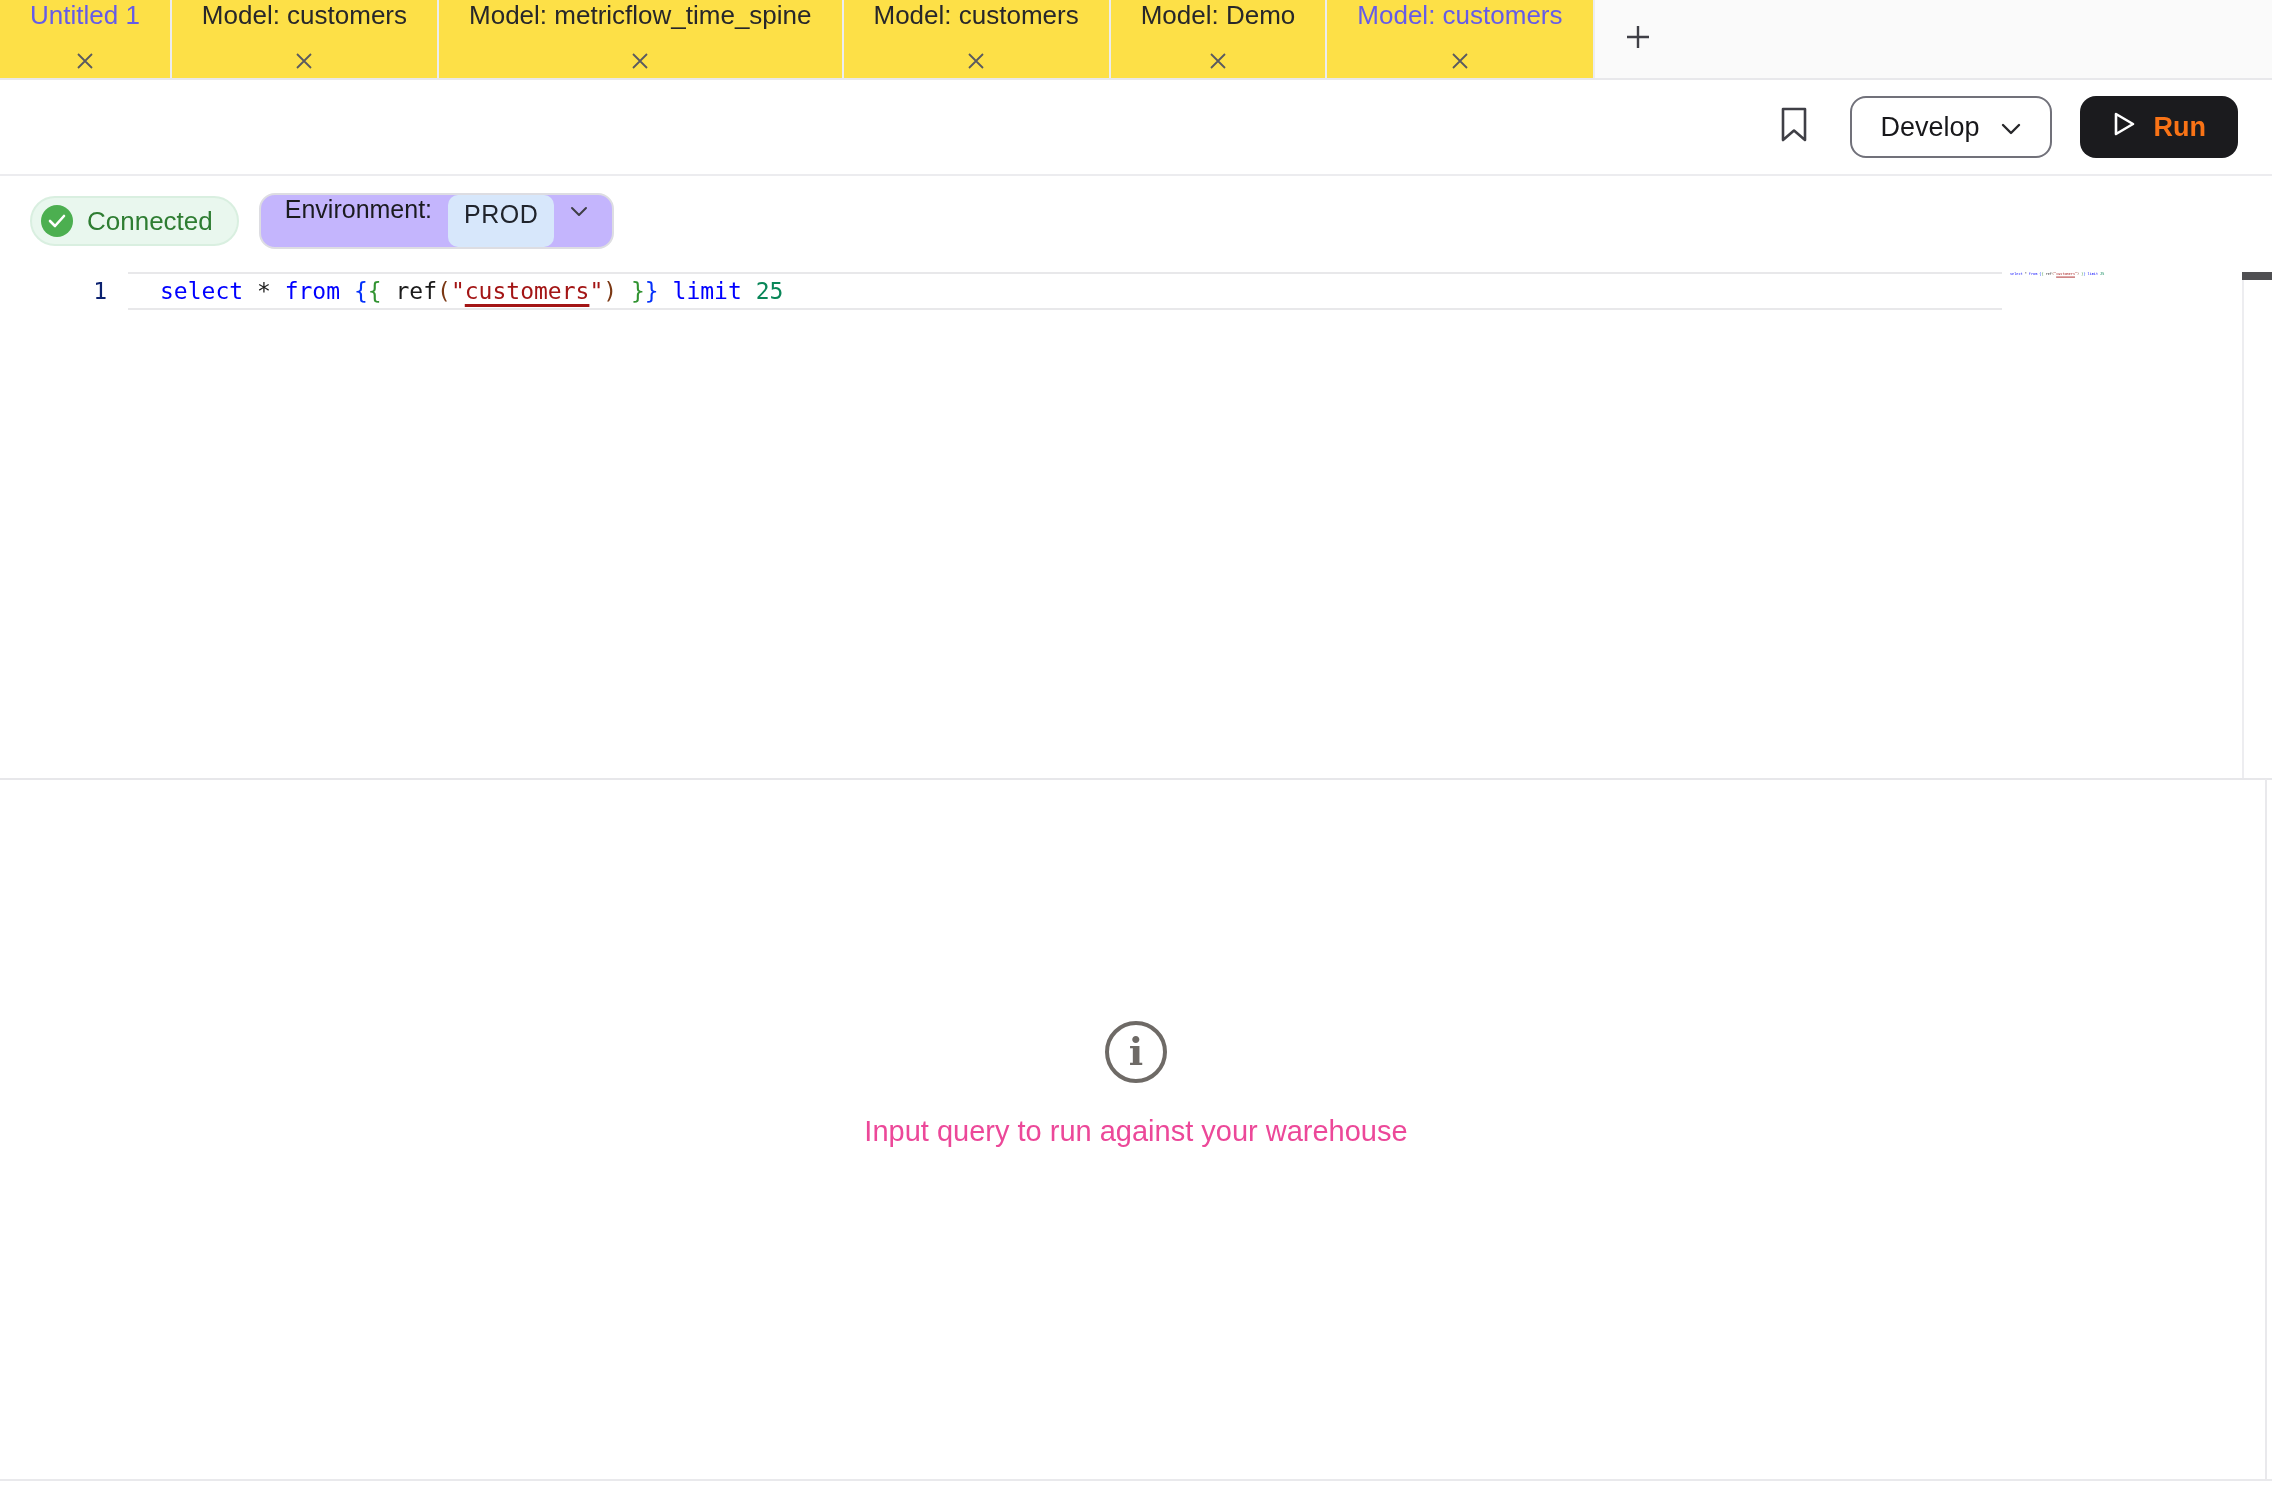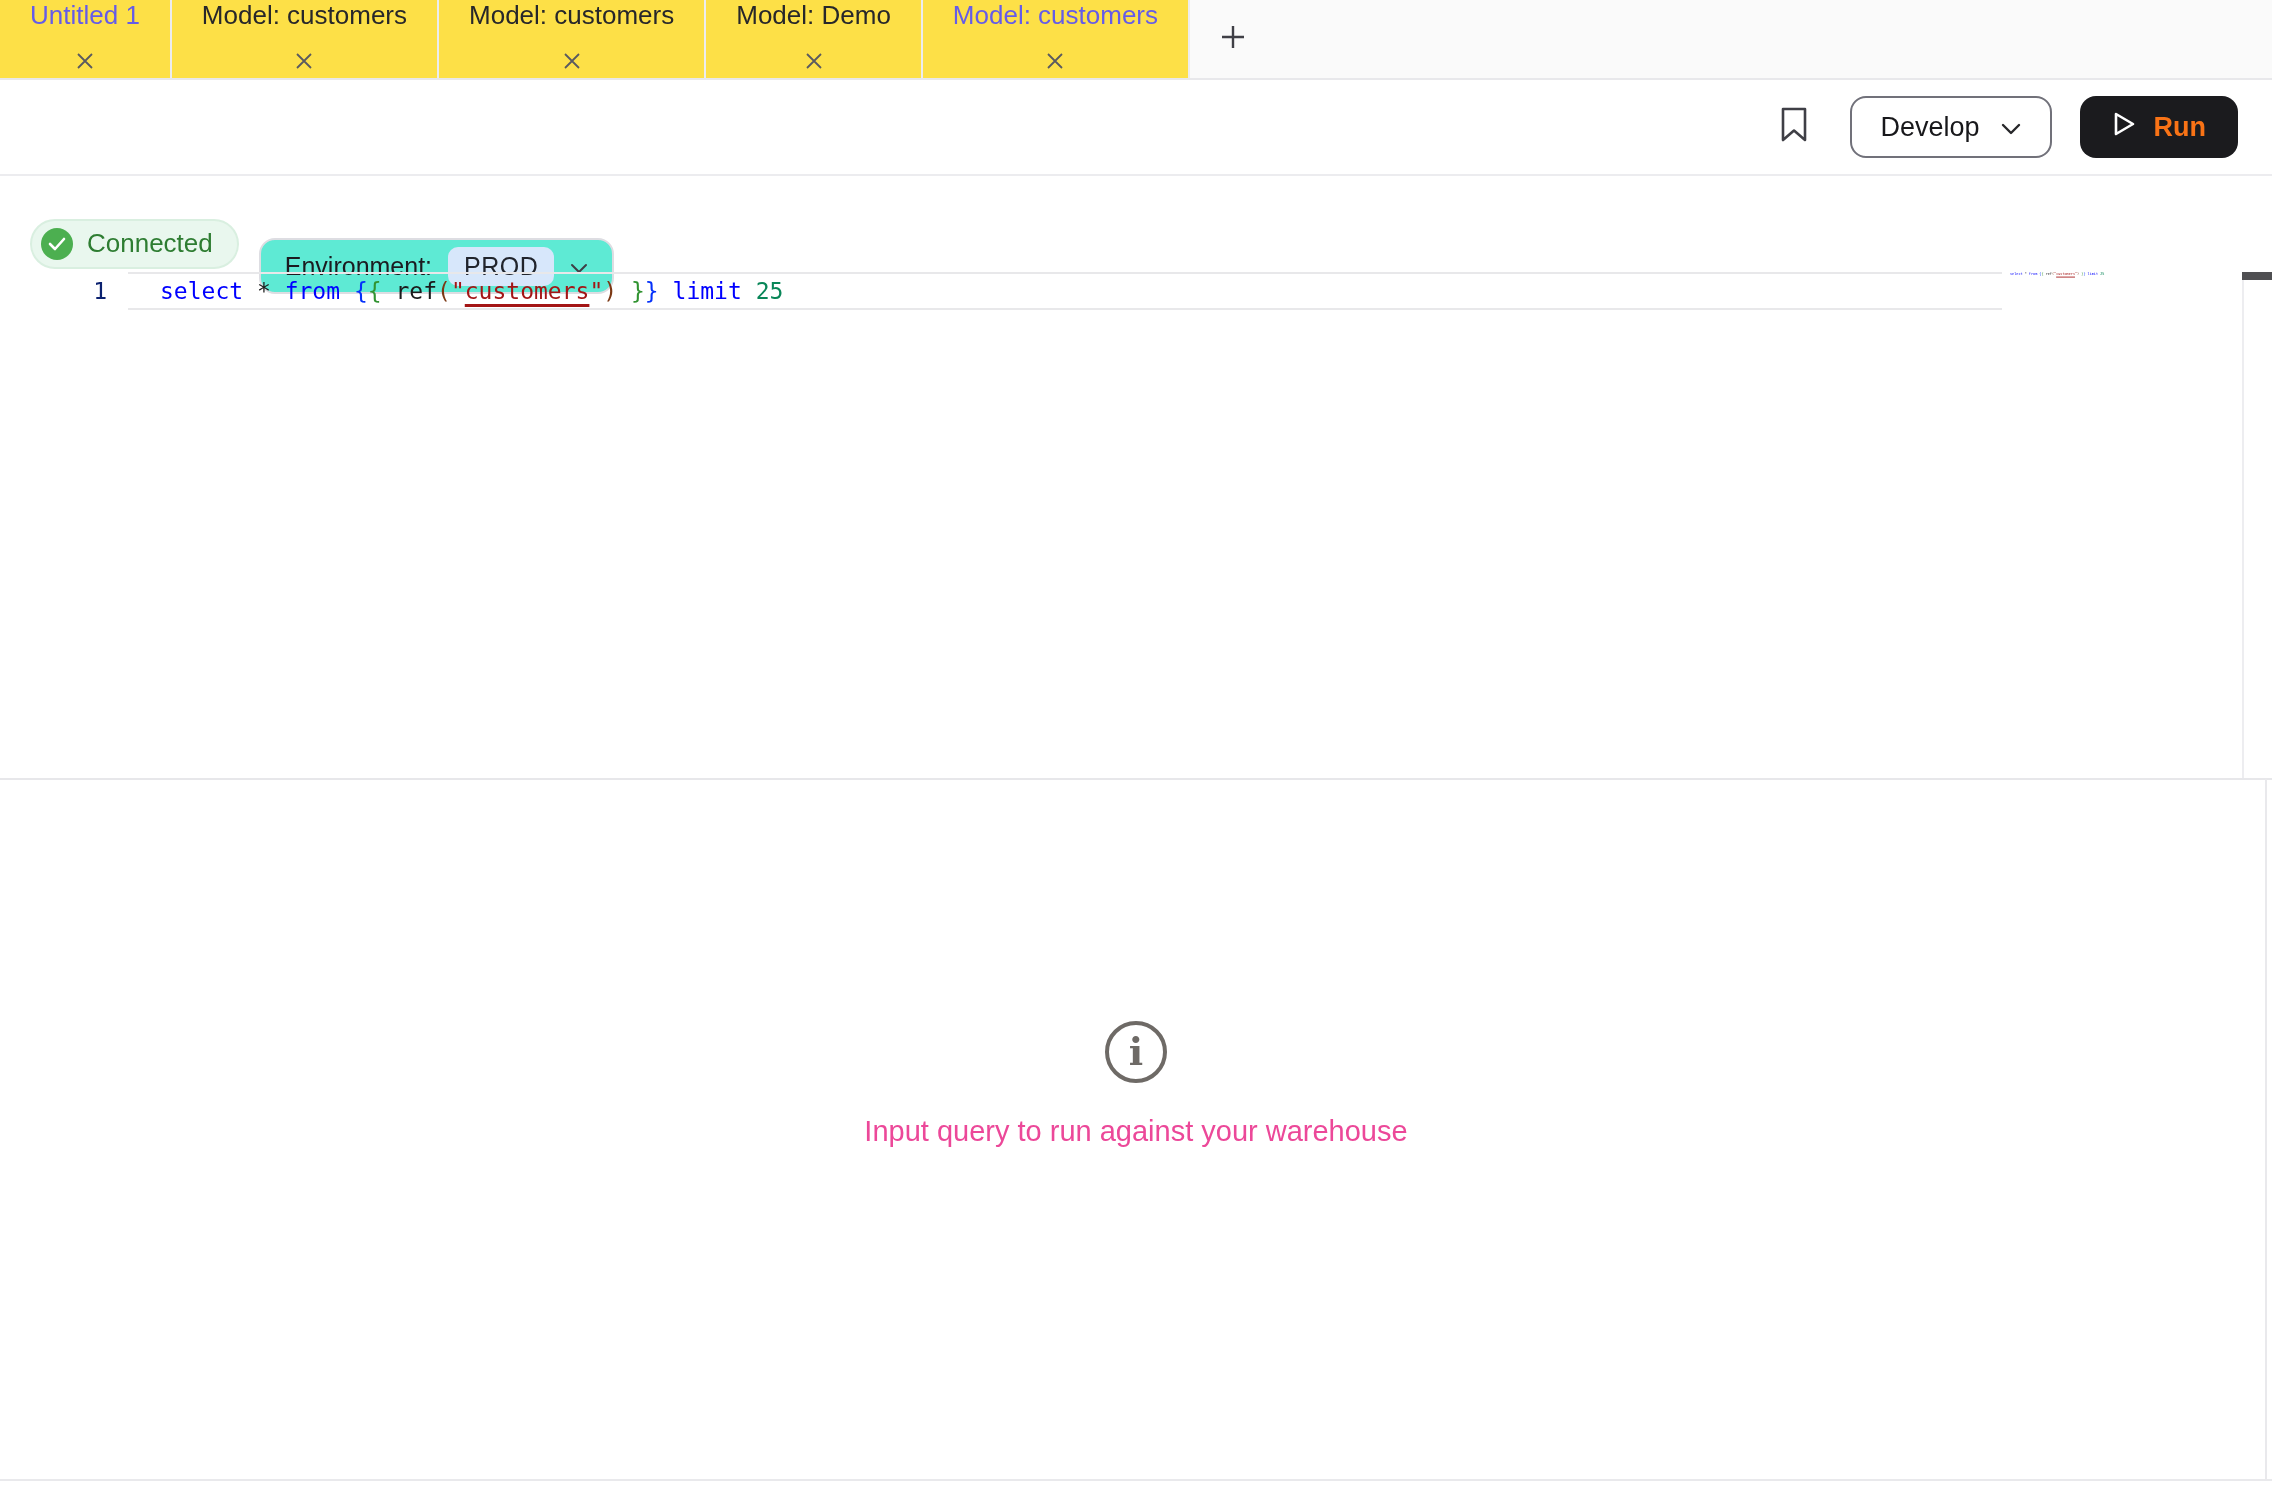--- a/index.html
+++ b/index.html
@@ -49,23 +49,23 @@
   .badge-connected {
     display:flex; align-items:center; gap:14px; height:50px; padding:0 24px 0 9px;
     background:#e9f7ee; border:2px solid #d9efe0; border-radius:26px;
     font-size:26px; font-weight:500; color:#2e7d32;
   }
   .check-circle {
     width:32px; height:32px; border-radius:50%; background:#4caf50;
     display:flex; align-items:center; justify-content:center;
   }
   .btn-environment {
-    display:flex; align-items:center; gap:16px; height:56px; padding:0 24px;
-    background:#5eead4; border:2px solid #dddde2; border-radius:16px;
-    font-size:25px; color:#1b1b20; cursor:pointer;margin-top:45px;
+    display:flex; gap:16px; height:56px; padding:0 24px;
+    background:#c4b5fd; border:2px solid #dddde2; border-radius:16px;
+    font-size:25px; color:#1b1b20; cursor:pointer;
   }
   .chip-prod {
     background:#d7e7fb; border-radius:10px; padding:5px 16px;
     font-size:25px; font-weight:500; color:#20242c; letter-spacing:0.5px;
   }
 
   .code-font { font-family:"DejaVu Sans Mono", monospace; font-size:23px; }
   .active-line {
     position:absolute; left:128px; top:96px; width:1874px; height:38px;
     border-top:2px solid #e8e8ea; border-bottom:2px solid #e8e8ea;
@@ -137,20 +137,28 @@
     <div class="tab accent">
       <span class="tab-label">Untitled 1</span>
       <span class="tab-close">
         <svg width="24" height="24" viewBox="0 0 24 24">
             <path d="M5 5 L19 19 M19 5 L5 19" stroke="#5a5a60" stroke-width="1.8" fill="none"></path>
           </svg>
       </span>
     </div>
     <div class="tab">
       <span class="tab-label">Model: customers</span>
+      <span class="tab-close">
+        <svg width="24" height="24" viewBox="0 0 24 24">
+            <path d="M5 5 L19 19 M19 5 L5 19" stroke="#5a5a60" stroke-width="1.8" fill="none"></path>
+          </svg>
+      </span>
+    </div>
+    <div class="tab">
+      <span class="tab-label">Model: metricflow_time_spine</span>
       <span class="tab-close">
         <svg width="24" height="24" viewBox="0 0 24 24">
             <path d="M5 5 L19 19 M19 5 L5 19" stroke="#5a5a60" stroke-width="1.8" fill="none"></path>
           </svg>
       </span>
     </div>
     <div class="tab">
       <span class="tab-label">Model: customers</span>
       <span class="tab-close">
         <svg width="24" height="24" viewBox="0 0 24 24">

